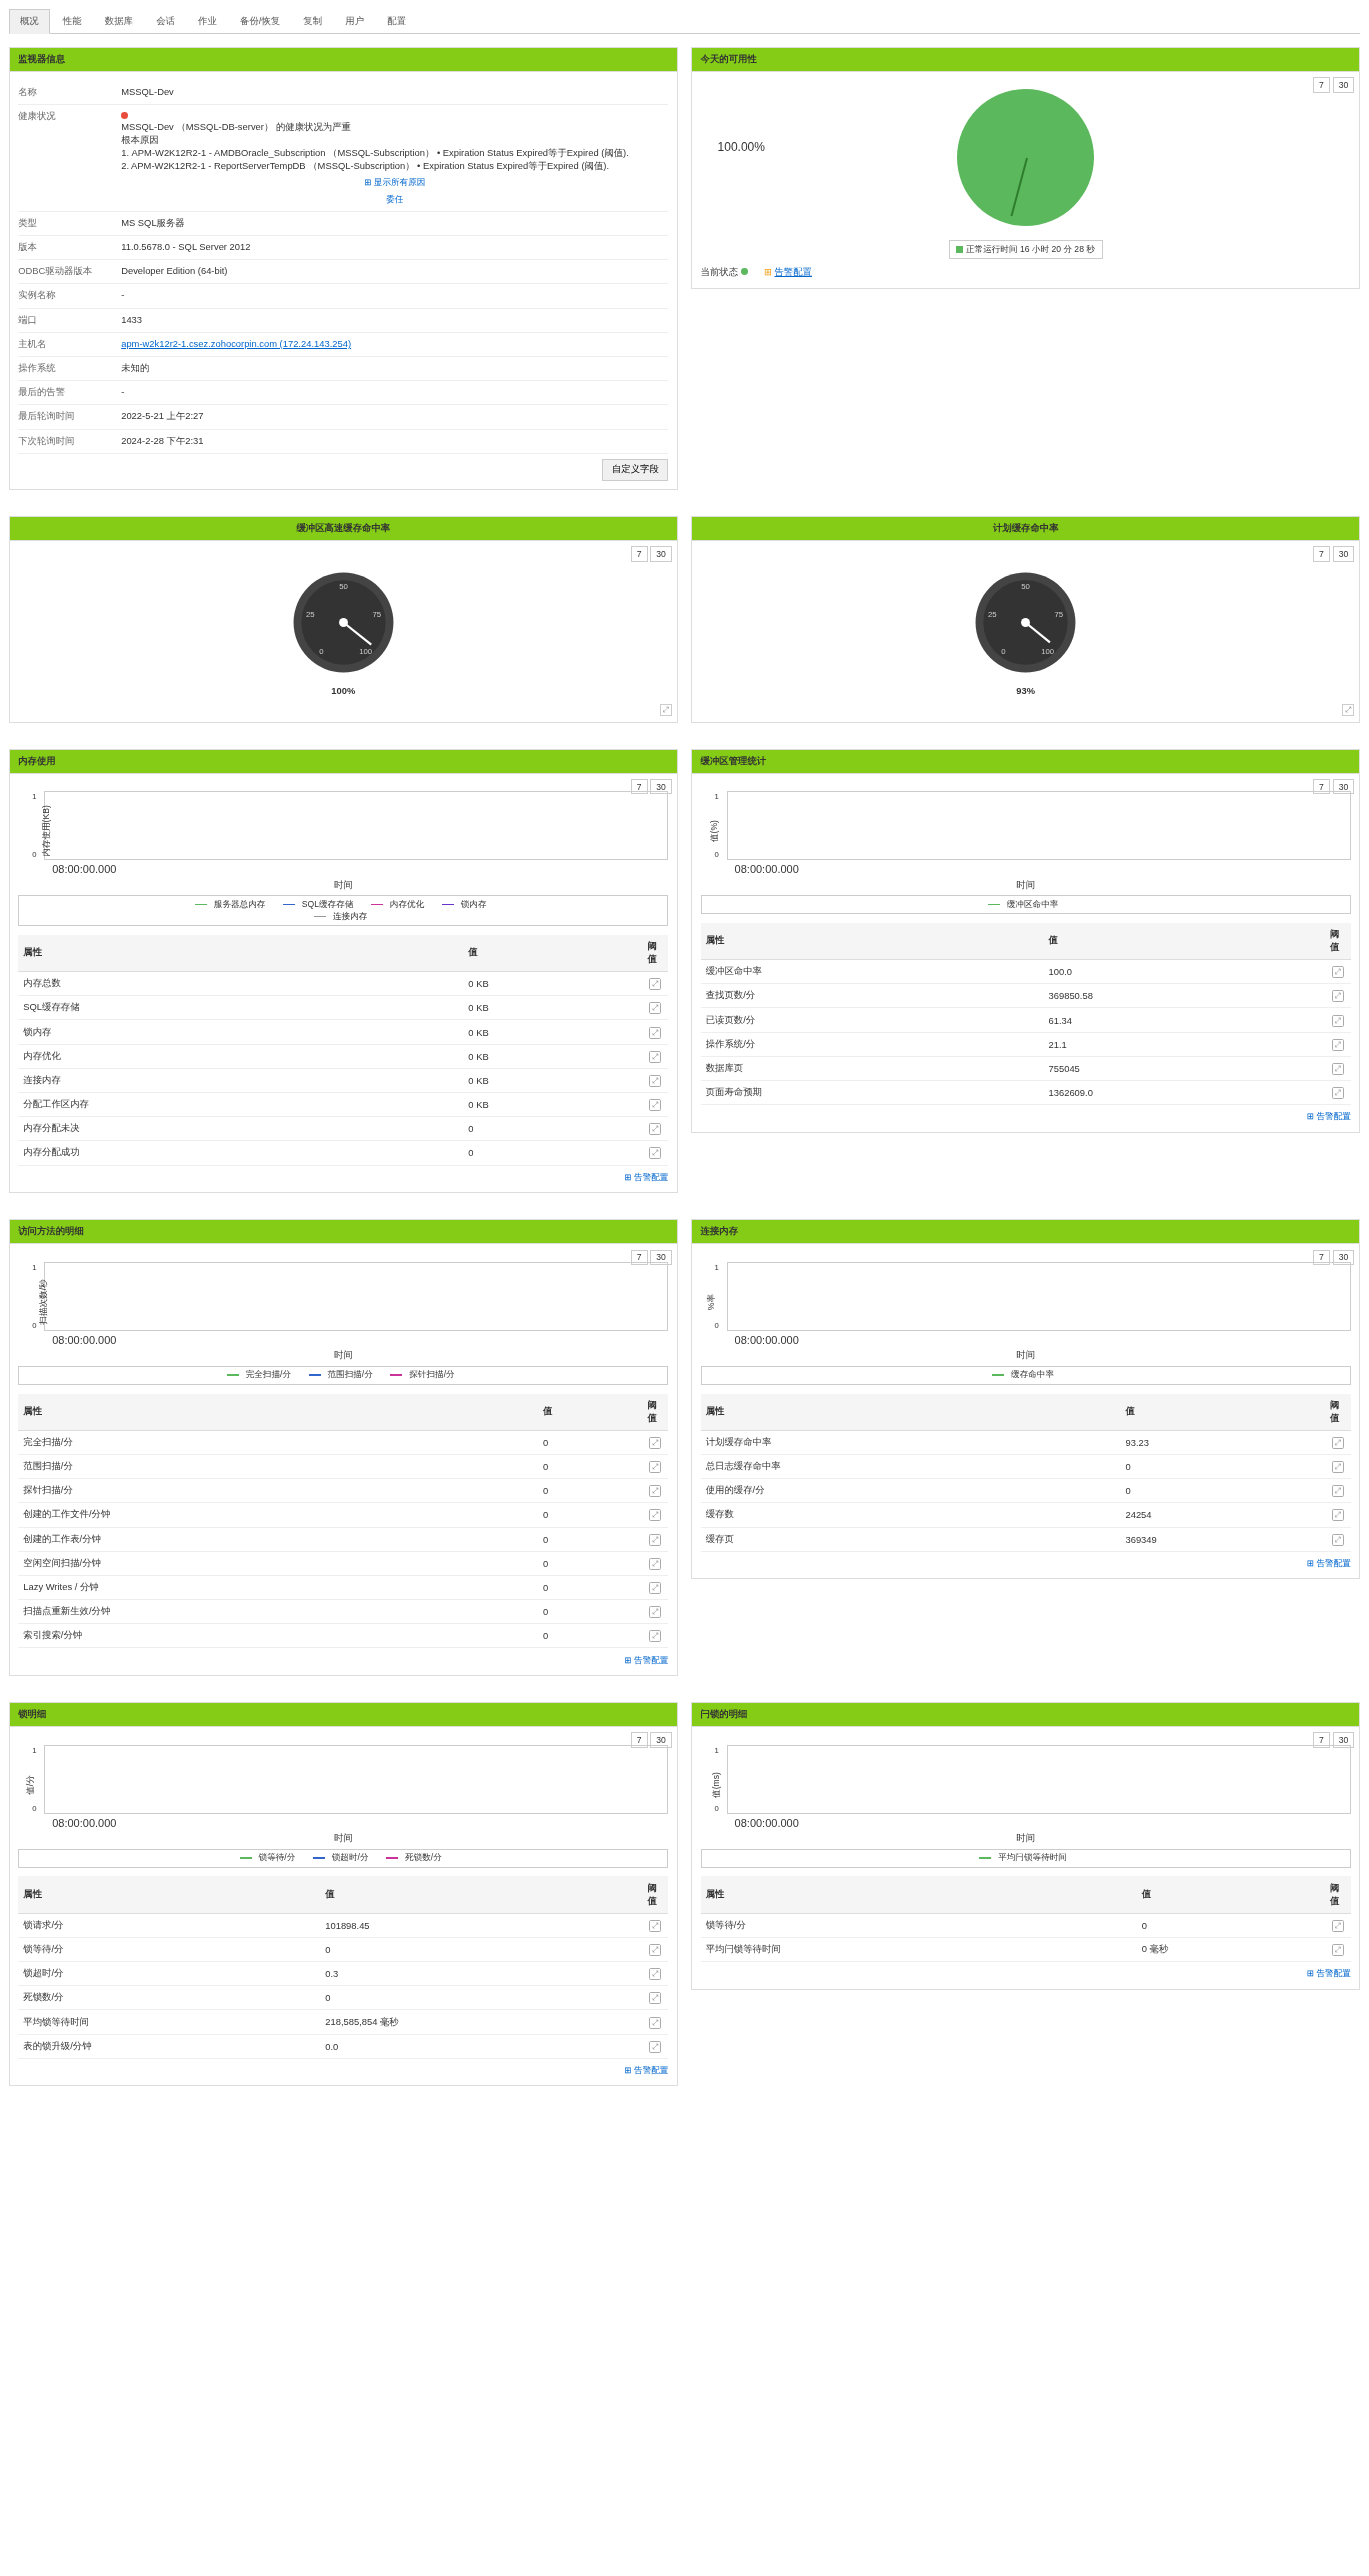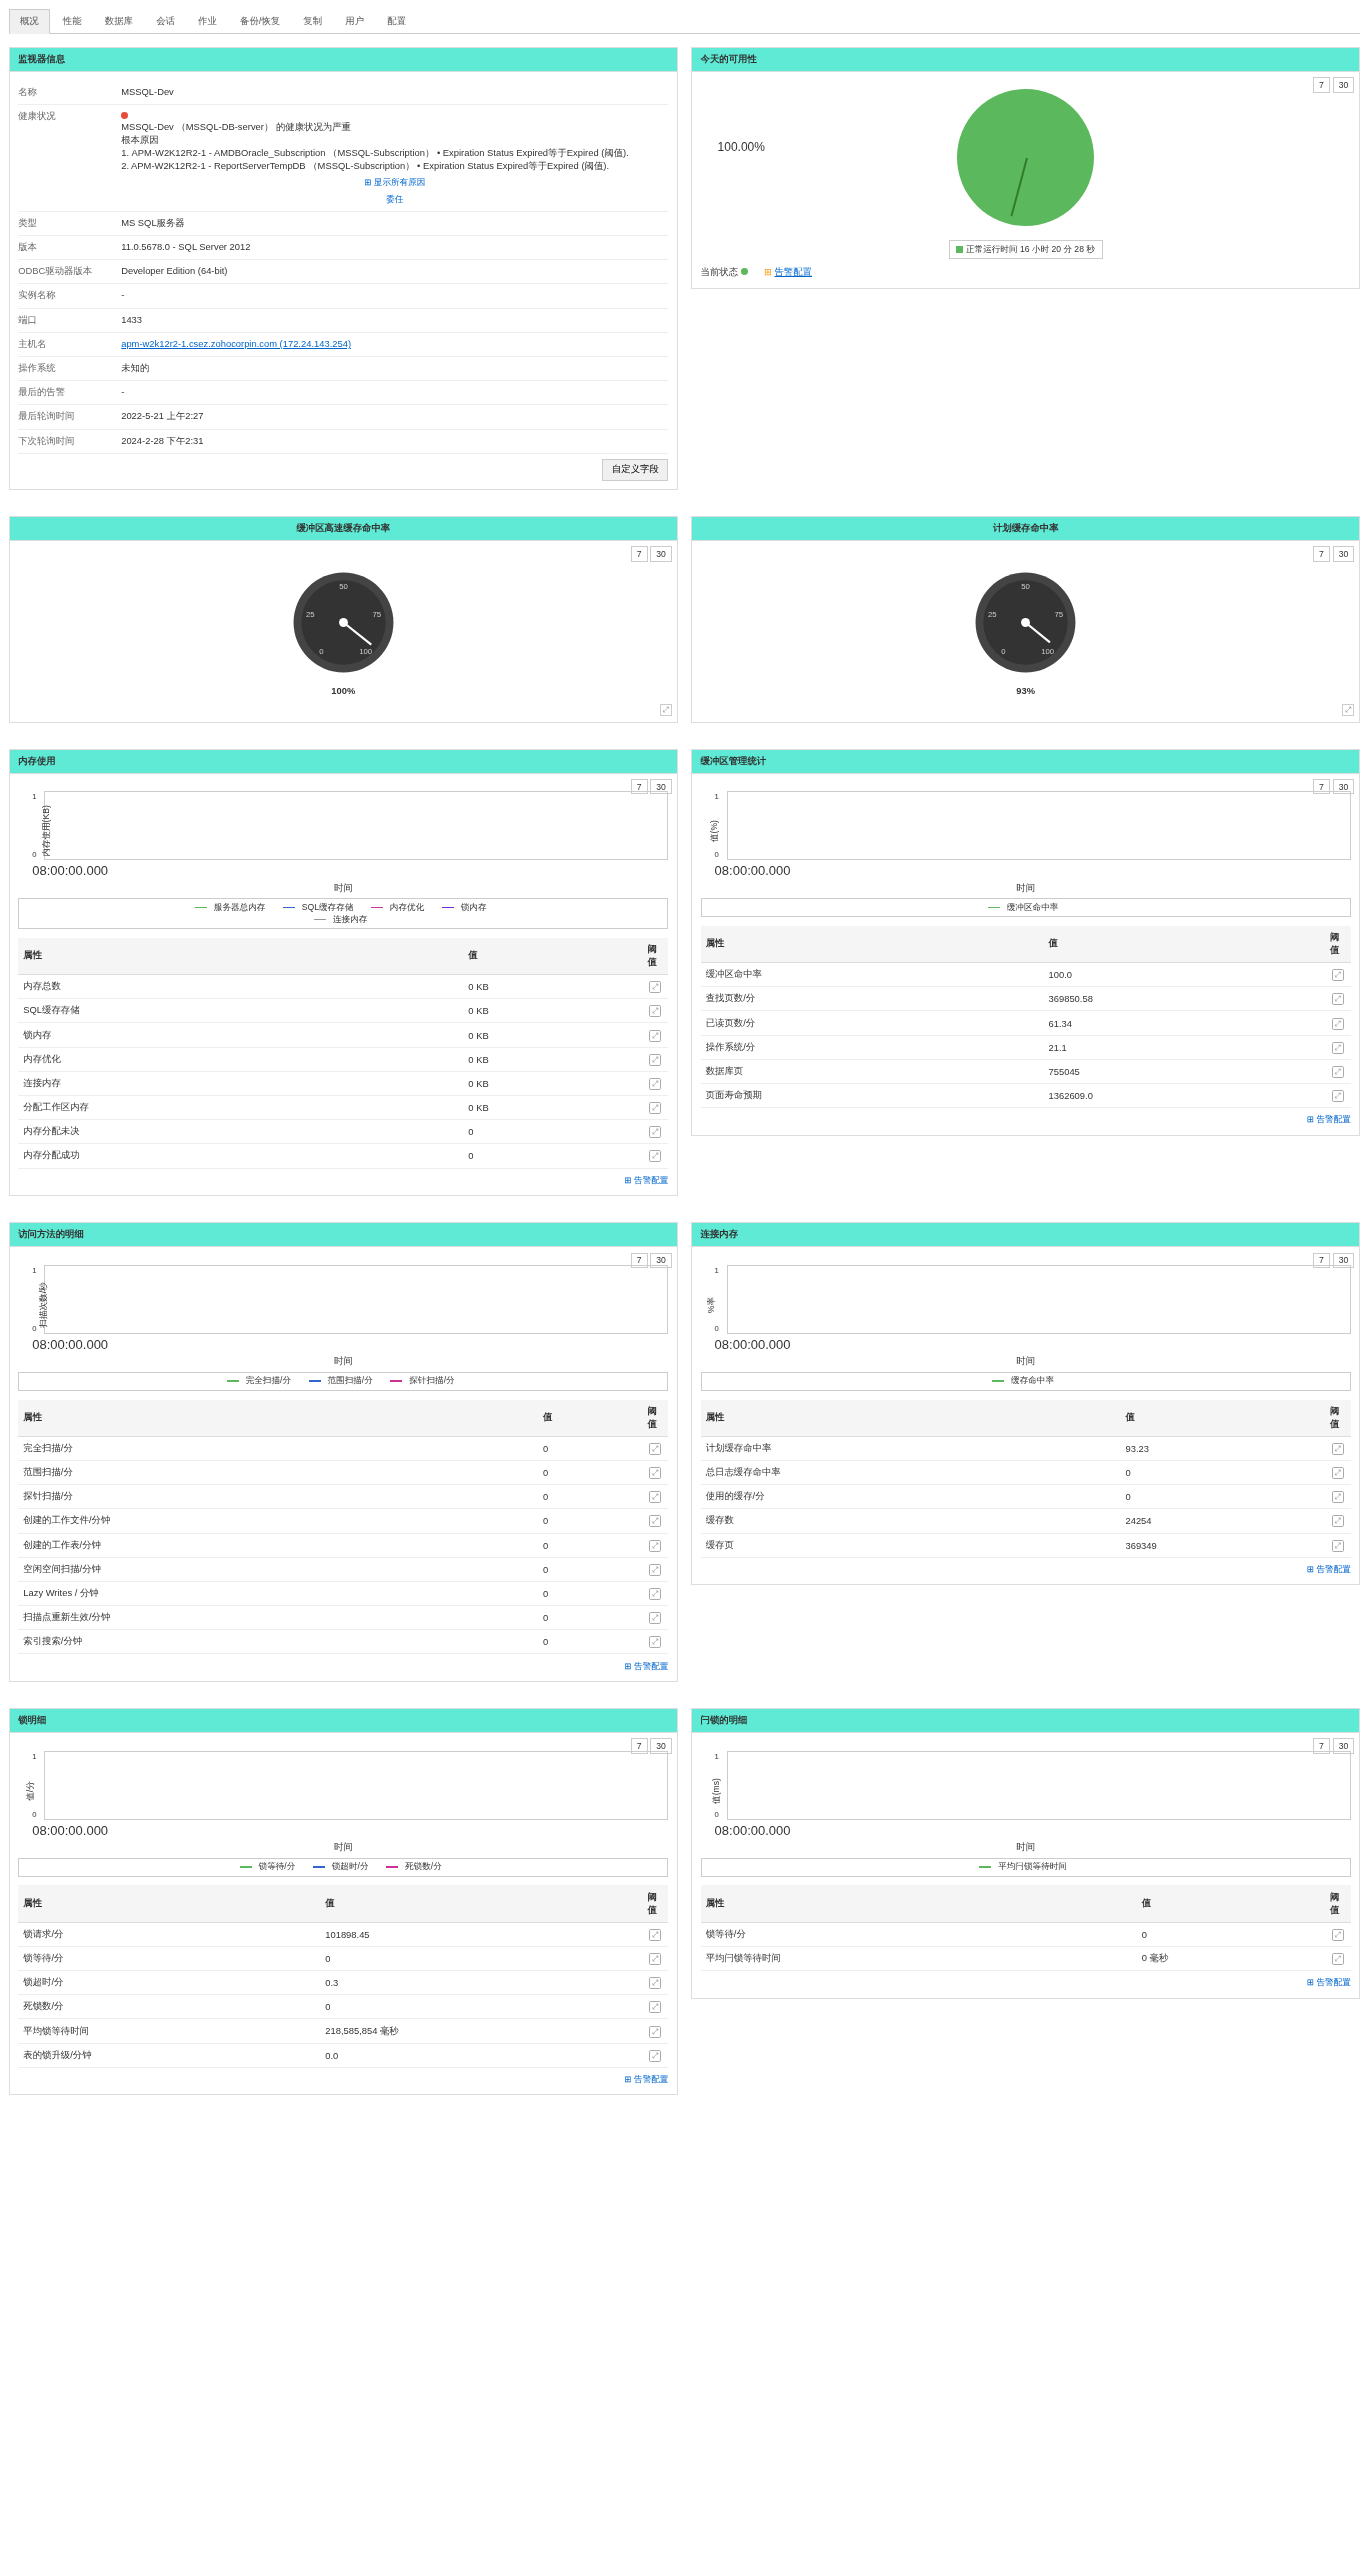--- a/index.html
+++ b/index.html
@@ -3,21 +3,21 @@
 <meta charset="utf-8">
 <style>
 *{box-sizing:border-box;margin:0;padding:0}
 body{font-family:Arial,"Microsoft YaHei",sans-serif;font-size:9.4px;color:#333;background:#fff;padding:8.6px}
 .tabs{border-bottom:0.9px solid #ccc;margin-bottom:13px}
 .tabs span{display:inline-block;padding:5.1px 10.3px;cursor:pointer;color:#555}
 .tabs span.active{background:#f0f0f0;border:0.9px solid #ccc;border-bottom:0.9px solid #f0f0f0;margin-bottom:-0.9px}
 .row{display:flex;gap:13px;margin-bottom:13px}
 .col{flex:1}
 .panel{border:0.9px solid #ddd;margin-bottom:13px}
-.panel-head{background:#5eead4;padding:5.1px 8.6px;font-weight:bold;border-bottom:0.9px solid #ddd}
+.panel-head{background:#84cc16;padding:5.1px 8.6px;font-weight:bold;border-bottom:0.9px solid #ddd}
 .panel-body{padding:8.6px;position:relative}
 .kv{display:flex;border-bottom:0.9px solid #eee;padding:5.1px 0}
 .kv .k{width:103px;color:#666}
 .kv .v{flex:1}
 .dot-red{display:inline-block;width:6.9px;height:6.9px;background:#e74c3c;border-radius:50%;margin-right:3.4px}
 .dot-green{display:inline-block;width:6.9px;height:6.9px;background:#5cb85c;border-radius:50%;margin-right:3.4px}
 .link{color:#0066cc;text-decoration:underline;cursor:pointer}
 .right-links{text-align:center;margin-top:3.4px}
 .right-links span{color:#0066cc;cursor:pointer;font-size:8.6px}
 .btn-gray{background:#f0f0f0;border:0.9px solid #ccc;padding:3.4px 8.6px;cursor:pointer;float:right;margin-top:5.1px;font-size:9.4px}
@@ -33,21 +33,21 @@
 .pie-label{position:absolute;left:17px;top:51px;font-size:12px}
 .legend-box{border:0.9px solid #ccc;display:inline-block;padding:2.6px 6.9px;font-size:8.6px;margin-top:5.1px}
 .sq{display:inline-block;width:6.9px;height:6.9px;margin-right:2.6px;vertical-align:middle}
 .sq.green{background:#5cb85c}
 .status-row{margin-top:6.9px;font-size:9.4px}
 .icon-orange{color:#f39c12;margin-right:2.6px}
 .chart-area{position:relative;height:69px;border:0.9px solid #ccc;margin:8.6px 0 3.4px 26px}
 .chart-y{position:absolute;left:-24px;top:50%;transform:rotate(-90deg);font-size:8.6px;white-space:nowrap}
 .chart-ticks{position:absolute;left:-13px;top:0;height:100%;font-size:7.7px}
 .chart-ticks span{position:absolute}
-.chart-x{font-size:13px;margin-left:14px}
+.chart-x{font-size:11px;margin-left:34px}
 .chart-xlabel{text-align:center;margin-top:3.4px;font-size:9.4px}
 .chart-legend{text-align:center;border:0.9px solid #ccc;padding:2.6px;margin-top:3.4px;font-size:8.6px}
 .chart-legend span{margin:0 5.1px;white-space:nowrap}
 .dash{display:inline-block;width:12px;height:1.7px;vertical-align:middle;margin-right:1.7px}
 table.data{width:100%;border-collapse:collapse;margin-top:8.6px}
 table.data th{text-align:left;padding:5.1px;background:#f5f5f5;border-bottom:0.9px solid #ddd;font-weight:bold}
 table.data td{padding:5.1px;border-bottom:0.9px solid #eee}
 table.data td.tc{width:26px;text-align:center}
 .cfg-icon{display:inline-block;width:12px;height:12px;border:0.9px solid #aaa;border-radius:1.7px;cursor:pointer;text-align:center;line-height:10.3px;font-size:7.7px;color:#888}
 .alarm-link{text-align:right;margin-top:5.1px}

